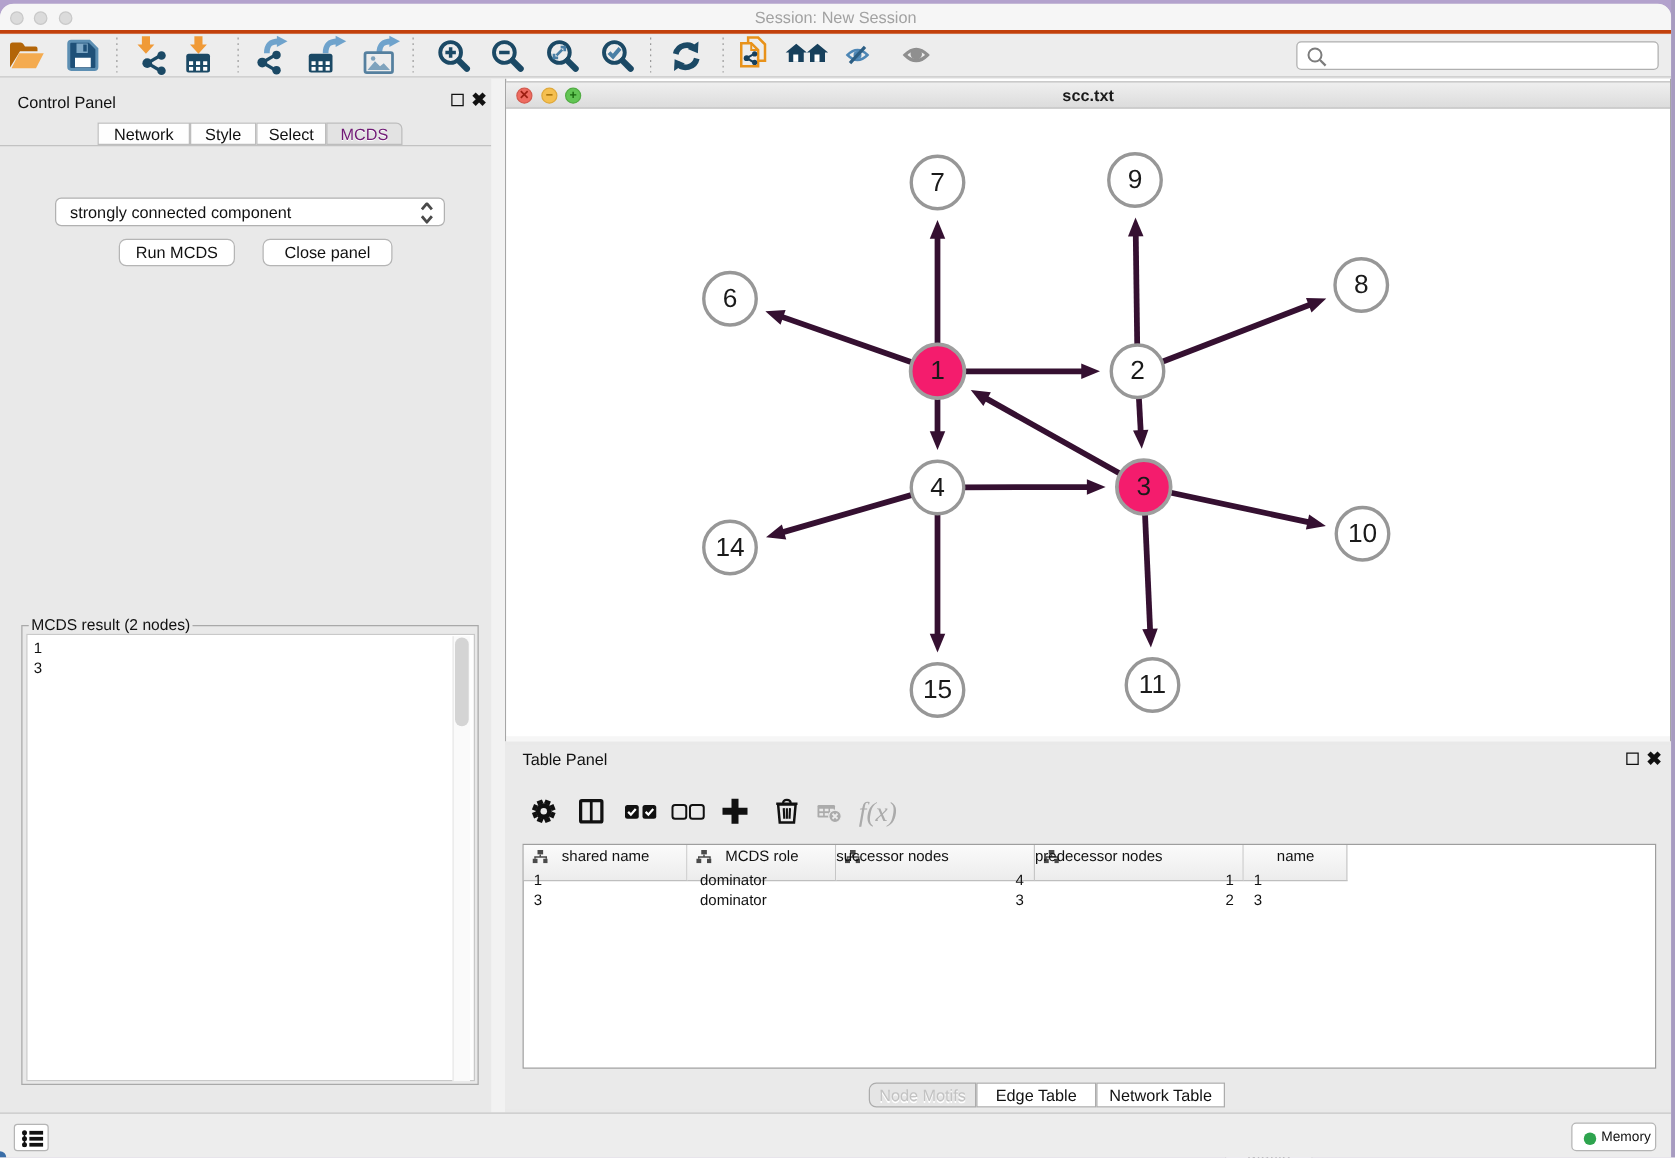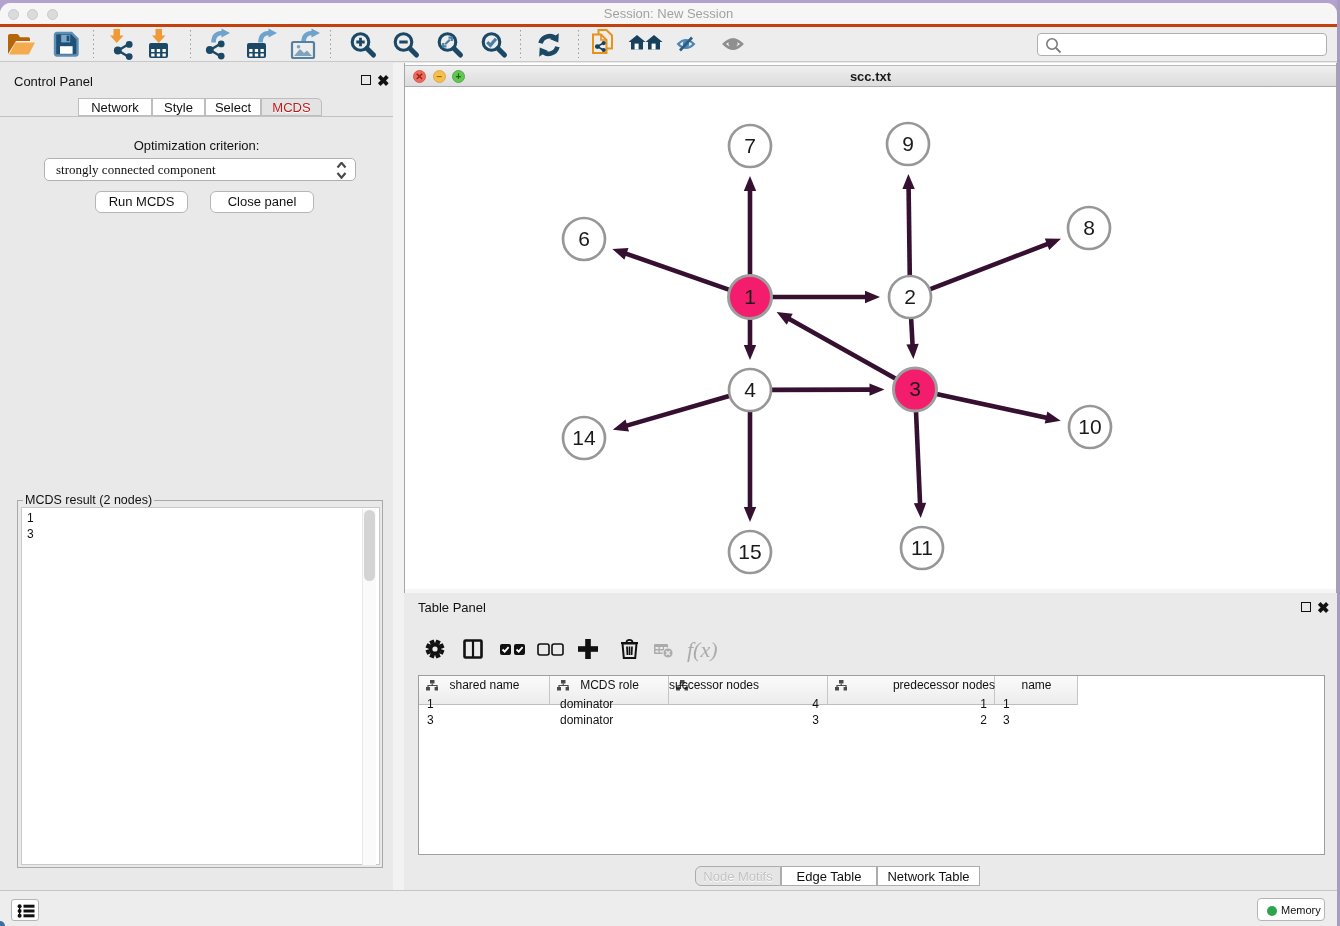--- a/index.html
+++ b/index.html
@@ -15,21 +15,21 @@
   #toolbar { position:absolute; left:0; top:25px; width:100%; height:34px; background:#EDEDED; border-bottom:1px solid #C8C8C8; }
   #search { position:absolute; left:1037px; top:5px; width:290px; height:23px; background:#fff; border:1px solid #AFAFAF; border-radius:4px; }
   
   #cpanel { position:absolute; left:0; top:60px; width:393px; height:827px; background:#E9E9E9; }
   #cp-title { position:absolute; left:14px; top:11px; font-size:13px; color:#111; }
   .float-btn { position:absolute; width:10px; height:10px; border:1.6px solid #111; }
   .close-x { position:absolute; font-size:15px; font-weight:bold; color:#111; line-height:12px; }
   .tab { position:absolute; top:35px; height:18px; background:#FEFEFE; border:1px solid #BDBDBD; font-size:13px; color:#111; text-align:center; line-height:17px; }
   #tab-content { position:absolute; left:0px; top:53px; width:393px; height:773px; background:#E9E9E9; border-top:1px solid #C2C2C2; }
   #opt-label { position:absolute; left:0; top:75px; width:393px; text-align:center; font-size:13px; color:#111; }
-  #dropdown { position:absolute; left:44px; top:95px; width:312px; height:23px; background:#fff; border:1px solid #B1B1B1; border-radius:5px; font-size:13px; color:#111; line-height:21px; padding-left:11px;font-family:Liberation Serif, serif; }
+  #dropdown { position:absolute; left:44px; top:95px; width:312px; height:23px; background:#fff; border:1px solid #B1B1B1; border-radius:5px; font-size:13px; color:#111; line-height:21px; padding-left:11px; }
   .btn { position:absolute; top:128px; height:22px; background:#fff; border:1px solid #B5B5B5; border-radius:6px; font-size:13px; color:#111; text-align:center; line-height:20px; }
   #fieldset { position:absolute; left:17px; top:437px; width:366px; height:368px; border:1px solid #A9A9A9; }
   #legend { position:absolute; left:5px; top:-8px; background:#E9E9E9; font-size:12.5px; color:#111; padding:0 2px; }
   #ta { position:absolute; left:3px; top:6px; width:359px; height:358px; background:#fff; border:1px solid #C9C9C9; font-size:12px; color:#111; }
   #ta-scroll { position:absolute; right:3px; top:1px; width:14px; height:356px; background:#FAFAFA; border-left:1px solid #E8E8E8; }
   #ta-thumb { position:absolute; left:1px; top:1px; width:11px; height:71px; background:#D4D4D4; border-radius:6px; }
   
   #vsplit { position:absolute; left:393px; top:60px; width:11px; height:827px; background:#F2F2F2; }
   
   #nwin { position:absolute; left:404px; top:60px; width:933px; height:530px; background:#fff; border-left:1px solid #A6A6A6; border-right:1px solid #A6A6A6; }
@@ -197,23 +197,22 @@
           </svg>
         </div>
     </div>
     <div id="cpanel">
       <div id="cp-title">Control Panel</div>
       <div class="float-btn" style="left:361px; top:12px"></div>
       <div class="close-x" style="left:377px; top:12px">✖</div>
       <div class="tab" style="left:78px; width:74px;">Network</div>
       <div class="tab" style="left:152px; width:53px;">Style</div>
       <div class="tab" style="left:205px; width:56px;">Select</div>
-      <div class="tab" style="left:261px; width:61px; background:#E3E3E3; color:#b91c1c; text-shadow:0 1px 0 #fff; border-radius:0 5px 0 0;">MCDS</div>
+      <div class="tab" style="left:261px; width:61px; background:#E3E3E3; color:#701a75; text-shadow:0 1px 0 #fff; border-radius:0 5px 0 0;">MCDS</div>
       <div id="tab-content"></div>
-      <div id="opt-label">Optimization criterion:</div>
       <div id="dropdown">strongly connected component<svg width="11" height="17" style="position:absolute;right:8px;top:3px">
             <path d="M1.5 5.5 L5.5 0.8 L9.5 5.5" fill="none" stroke="#4A4A4A" stroke-width="2.2"></path>
             <path d="M1.5 11 L5.5 15.7 L9.5 11" fill="none" stroke="#4A4A4A" stroke-width="2.2"></path>
           </svg></div>
       <div class="btn" style="left:95px; width:93px;">Run MCDS</div>
       <div class="btn" style="left:210px; width:104px;">Close panel</div>
       <div id="fieldset">
         <div id="legend">MCDS result (2 nodes)</div>
         <div id="ta">
             <div style="padding:2px 0 0 5px; line-height:16px;">1<br>3</div>
@@ -369,21 +368,21 @@
             </svg>
             <div style="position:absolute;left:0;top:2px;width:159px;text-align:left;">successor nodes</div>
           </div>
           <div class="th" style="left:409px; width:167px;">
             <svg width="12" height="11" style="position:absolute;left:7px;top:4px">
               <rect x="4" y="0" width="4.5" height="3.5" fill="#4A4A4A"></rect>
               <rect x="0" y="7" width="4" height="3.5" fill="#4A4A4A"></rect>
               <rect x="8.6" y="7" width="4" height="3.5" fill="#4A4A4A"></rect>
               <path d="M6.2 3.5 V5.5 M2 7 V5.5 H11 V7" stroke="#4A4A4A" stroke-width="1.2" fill="none"></path>
             </svg>
-            <div style="position:absolute;left:0;top:2px;width:167px;text-align:right;">predecessor nodes</div>
+            <div style="position:absolute;left:0;top:2px;width:167px;text-align:left;">predecessor nodes</div>
           </div>
           <div class="th" style="left:576px; width:83px;">
             <div style="position:absolute;left:0;top:2px;width:83px;text-align:center;">name</div>
           </div>
           <div class="td" style="left:8px; top:20px; width:120px;">1</div>
           <div class="td" style="left:141px; top:20px; width:106px;">dominator</div>
           <div class="td" style="left:250px; top:20px; width:150px; text-align:right;">4</div>
           <div class="td" style="left:409px; top:20px; width:159px; text-align:right;">1</div>
           <div class="td" style="left:584px; top:20px; width:70px;">1</div>
           <div class="td" style="left:8px; top:36px; width:120px;">3</div>

